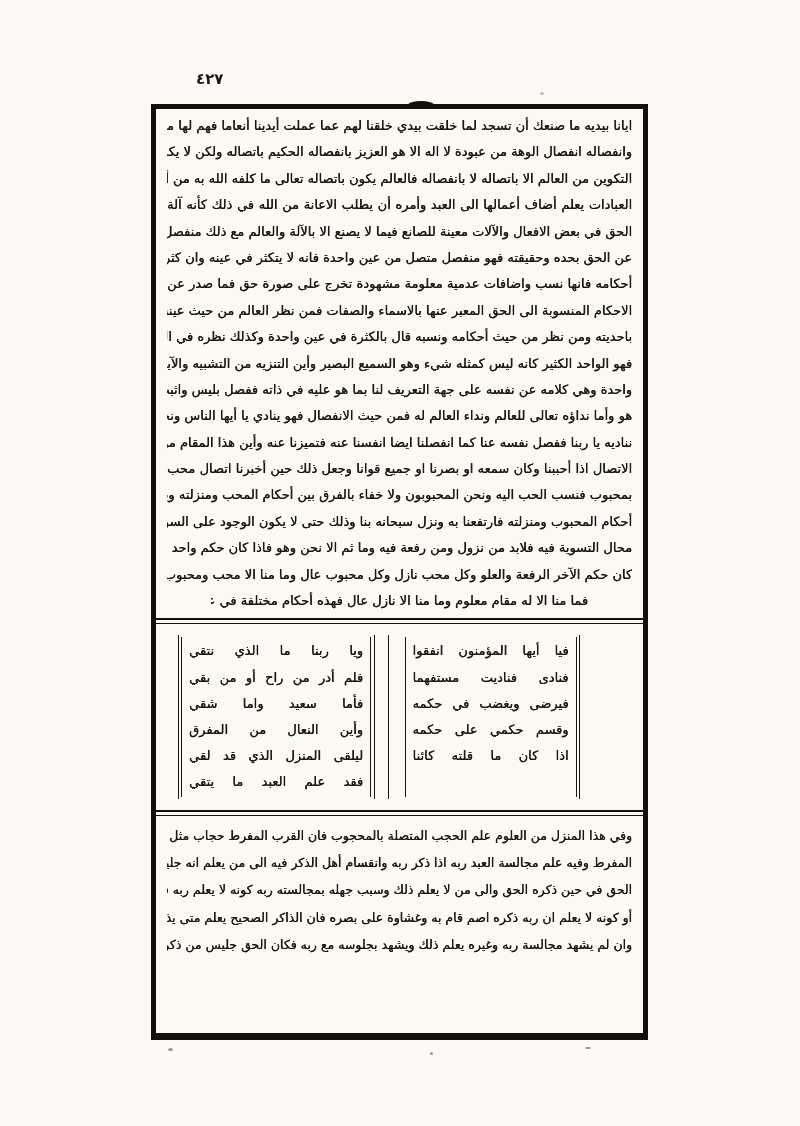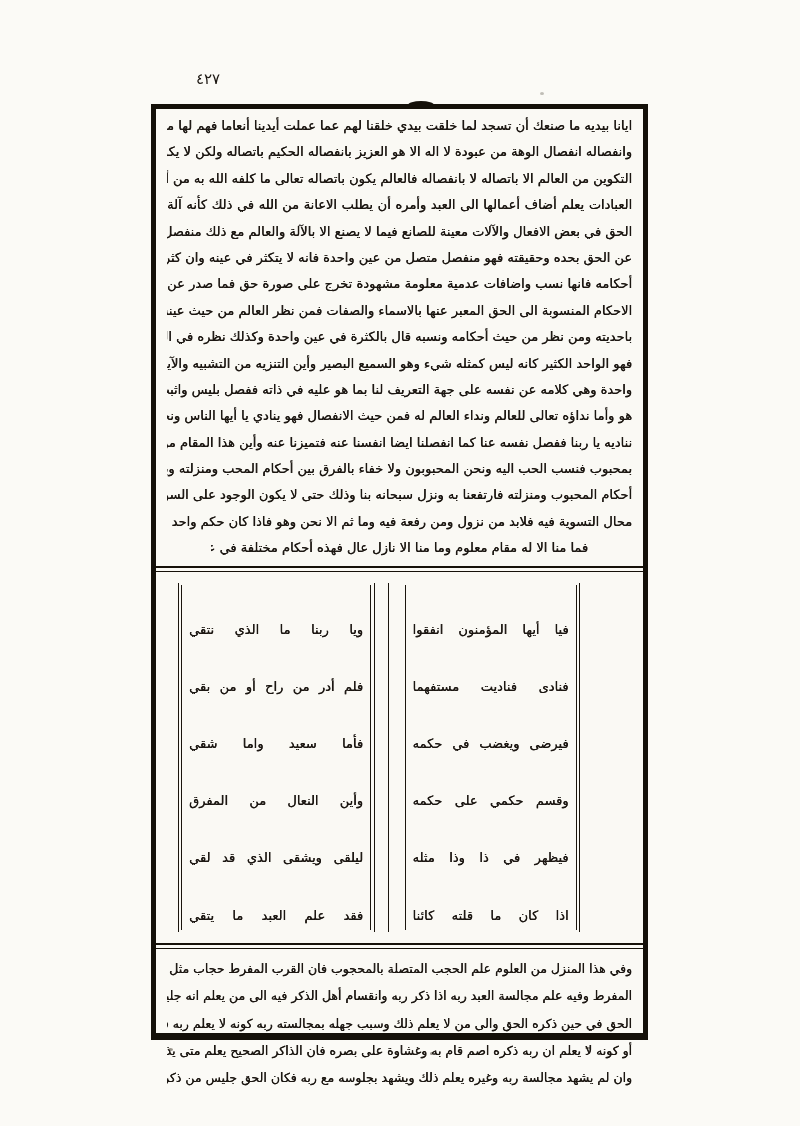--- a/index.html
+++ b/index.html
@@ -5,21 +5,21 @@
   html,body{margin:0;padding:0;}
   body{
     width:800px;height:1126px;position:relative;
     background:#fbfaf6;
     font-family:"DejaVu Sans",sans-serif;
     color:#1c1712;
     overflow:hidden;
   }
   .page-number{
     position:absolute;top:70px;left:196px;
-    font-size:15px;font-weight:normal;letter-spacing:4px;
+    font-size:15px;font-weight:bold;letter-spacing:4px;
     color:#1a1510;
   }
   .frame{
     position:absolute;left:151px;top:104px;width:497px;height:936px;
     box-sizing:border-box;
     border:4px solid #141009;
     border-bottom-width:6px;
     background:#faf9f4;
     direction:rtl;
   }
@@ -58,21 +58,21 @@
   }
   .col-inner{
     border-right:1.5px solid #1a150d;
     border-left:1.5px solid #1a150d;
     padding:1px 7px;
     height:100%;box-sizing:border-box;
   }
   .col.right-col{width:172px;padding-left:16px;}
   .col.left-col{width:190px;margin-right:13px;}
   .poem .line{
-    font-size:13px;line-height:26.2px;height:26.2px;margin-top:31px;
+    font-size:13px;line-height:26.2px;height:26.2px;
   }
   .bottom .line{
     font-size:12.5px;line-height:27.4px;height:27.4px;
   }
   .bottom{padding-top:2px;}
   
   .ink-blob{
     position:absolute;left:408px;top:101px;width:26px;height:8px;
     background:#141009;border-radius:50%;
   }
@@ -102,46 +102,47 @@
       <div class="line">العبادات يعلم أضاف أعمالها الى العبد وأمره أن يطلب الاعانة من الله في ذلك كأنه آلة</div>
       <div class="line">الحق في بعض الافعال والآلات معينة للصانع فيما لا يصنع الا بالآلة والعالم مع ذلك منفصل</div>
       <div class="line">عن الحق بحده وحقيقته فهو منفصل متصل من عين واحدة فانه لا يتكثر في عينه وان كثرت</div>
       <div class="line">أحكامه فانها نسب واضافات عدمية معلومة مشهودة تخرج على صورة حق فما صدر عن</div>
       <div class="line">الاحكام المنسوبة الى الحق المعبر عنها بالاسماء والصفات فمن نظر العالم من حيث عينه قال</div>
       <div class="line">باحديته ومن نظر من حيث أحكامه ونسبه قال بالكثرة في عين واحدة وكذلك نظره في الحق</div>
       <div class="line">فهو الواحد الكثير كانه ليس كمثله شيء وهو السميع البصير وأين التنزيه من التشبيه والآية</div>
       <div class="line">واحدة وهي كلامه عن نفسه على جهة التعريف لنا بما هو عليه في ذاته ففصل بليس واثبت</div>
       <div class="line">هو وأما نداؤه تعالى للعالم ونداء العالم له فمن حيث الانفصال فهو ينادي يا أيها الناس ونحن</div>
       <div class="line">نناديه يا ربنا ففصل نفسه عنا كما انفصلنا ايضا انفسنا عنه فتميزنا عنه وأين هذا المقام من مقام</div>
+      <div class="line">الاتصال اذا أحببنا وكان سمعه او بصرنا او جميع قوانا وجعل ذلك حين أخبرنا اتصال محب</div>
       <div class="line">بمحبوب فنسب الحب اليه ونحن المحبوبون ولا خفاء بالفرق بين أحكام المحب ومنزلته وبين</div>
       <div class="line">أحكام المحبوب ومنزلته فارتفعنا به ونزل سبحانه بنا وذلك حتى لا يكون الوجود على السواء فانه</div>
       <div class="line">محال التسوية فيه فلابد من نزول ومن رفعة فيه وما ثم الا نحن وهو فاذا كان حكم واحد النزول</div>
+      <div class="line">كان حكم الآخر الرفعة والعلو وكل محب نازل وكل محبوب عال وما منا الا محب ومحبوب</div>
       <div class="line short">فما منا الا له مقام معلوم وما منا الا نازل عال فهذه أحكام مختلفة في عين واحدة</div>
     </div>
 
     <div class="hr-double"></div>
 
     <div class="poem">
       <div class="col right-col">
         <div class="col-inner">
           <div class="line">فيا أيها المؤمنون انفقوا</div>
           <div class="line">فنادى فناديت مستفهما</div>
           <div class="line">فيرضى ويغضب في حكمه</div>
           <div class="line">وقسم حكمي على حكمه</div>
-          <div class="line">فيظهر في ذا وذا مثله</div>
           <div class="line">اذا كان ما قلته كائنا</div>
         </div>
       </div>
       <div class="col left-col">
         <div class="col-inner">
           <div class="line">ويا ربنا ما الذي نتقي</div>
           <div class="line">فلم أدر من راح أو من بقي</div>
           <div class="line">فأما سعيد واما شقي</div>
           <div class="line">وأين النعال من المفرق</div>
-          <div class="line">ليلقى ويشقى الذي قد لقي</div>
+          <div class="line">ليلقى المنزل الذي قد لقي</div>
           <div class="line">فقد علم العبد ما يتقي</div>
         </div>
       </div>
     </div>
 
     <div class="hr-double"></div>
 
     <div class="bottom">
       <div class="line">وفي هذا المنزل من العلوم علم الحجب المتصلة بالمحجوب فان القرب المفرط حجاب مثل البعد</div>
       <div class="line">المفرط وفيه علم مجالسة العبد ربه اذا ذكر ربه وانقسام أهل الذكر فيه الى من يعلم انه جليس</div>

